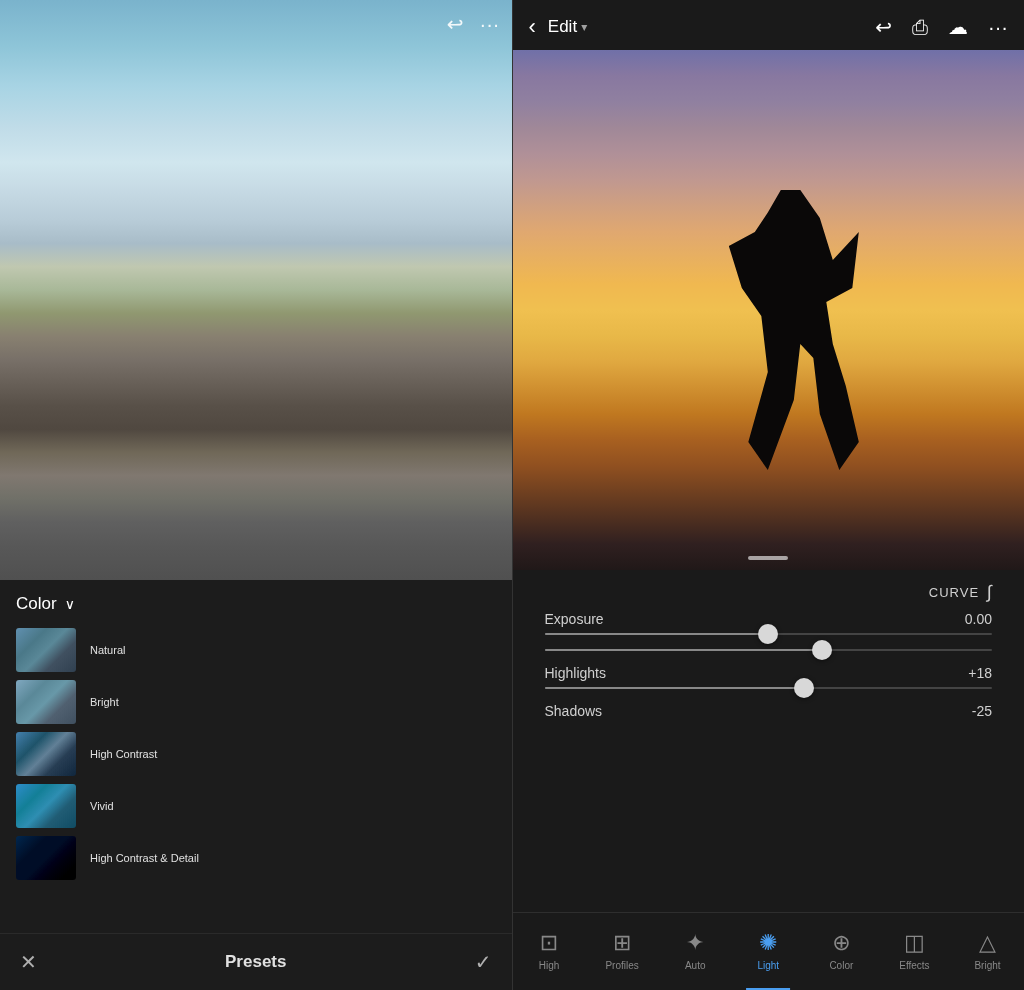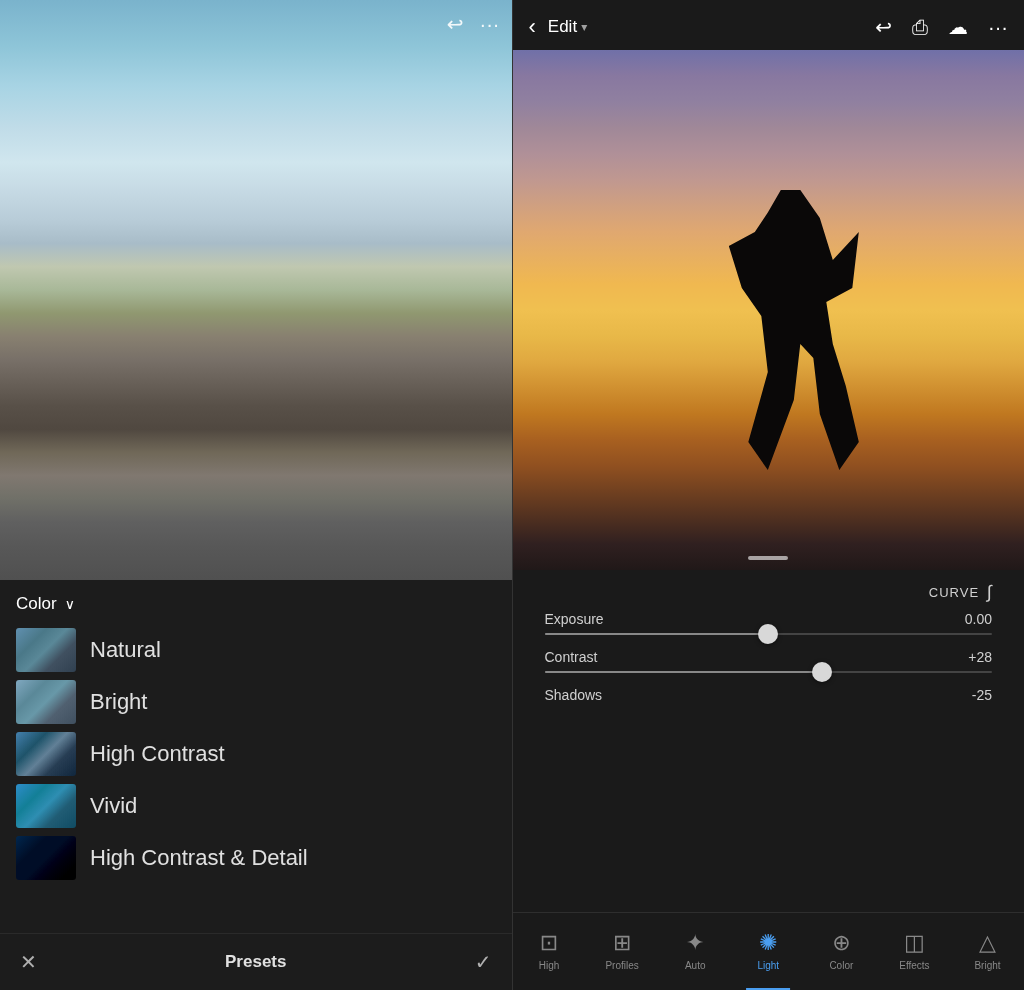--- a/index.html
+++ b/index.html
@@ -145,21 +145,21 @@
       background: linear-gradient(135deg, #284860 0%, #1a3848 30%, #283848 50%, #182838 70%, #101828 100%);
       filter: contrast(1.6);
     }
     .preset-thumb-img.vivid {
       background: linear-gradient(135deg, #4888b0 0%, #307888 30%, #4888a0 50%, #305868 70%, #204858 100%);
       filter: saturate(1.5);
     }
 
     .preset-label {
       color: #e0e0e0;
-      font-size: 22px;
+      font-size: 11px;
     }
 
     .left-footer {
       display: flex;
       align-items: center;
       justify-content: space-between;
       padding: 16px 20px;
       border-top: 1px solid #2a2a2a;
       background: #1c1c1c;
     }
@@ -524,30 +524,36 @@
         <span class="slider-name">Exposure</span>
         <span class="slider-value">0.00</span>
       </div>
       <div class="slider-track">
         <div class="slider-fill" style="width:50%"></div>
         <div class="slider-thumb" style="left:50%"></div>
       </div>
     </div>
 
     <div class="slider-row">
-      <div class="slider-header">
-        <span class="slider-name">Contrast</span>
-        <span class="slider-value">+28</span>
-      </div>
       <div class="slider-track">
         <div class="slider-fill" style="width:62%"></div>
         <div class="slider-thumb" style="left:62%"></div>
       </div>
     </div>
 
+    <div class="slider-row">
+      <div class="slider-header">
+        <span class="slider-name">Highlights</span>
+        <span class="slider-value">+18</span>
+      </div>
+      <div class="slider-track">
+        <div class="slider-fill" style="width:58%"></div>
+        <div class="slider-thumb" style="left:58%"></div>
+      </div>
+    </div>
 
     <div class="slider-row">
       <div class="slider-header">
         <span class="slider-name">Shadows</span>
         <span class="slider-value">-25</span>
       </div>
     </div>
   </div>
 
   <div class="bottom-nav">

